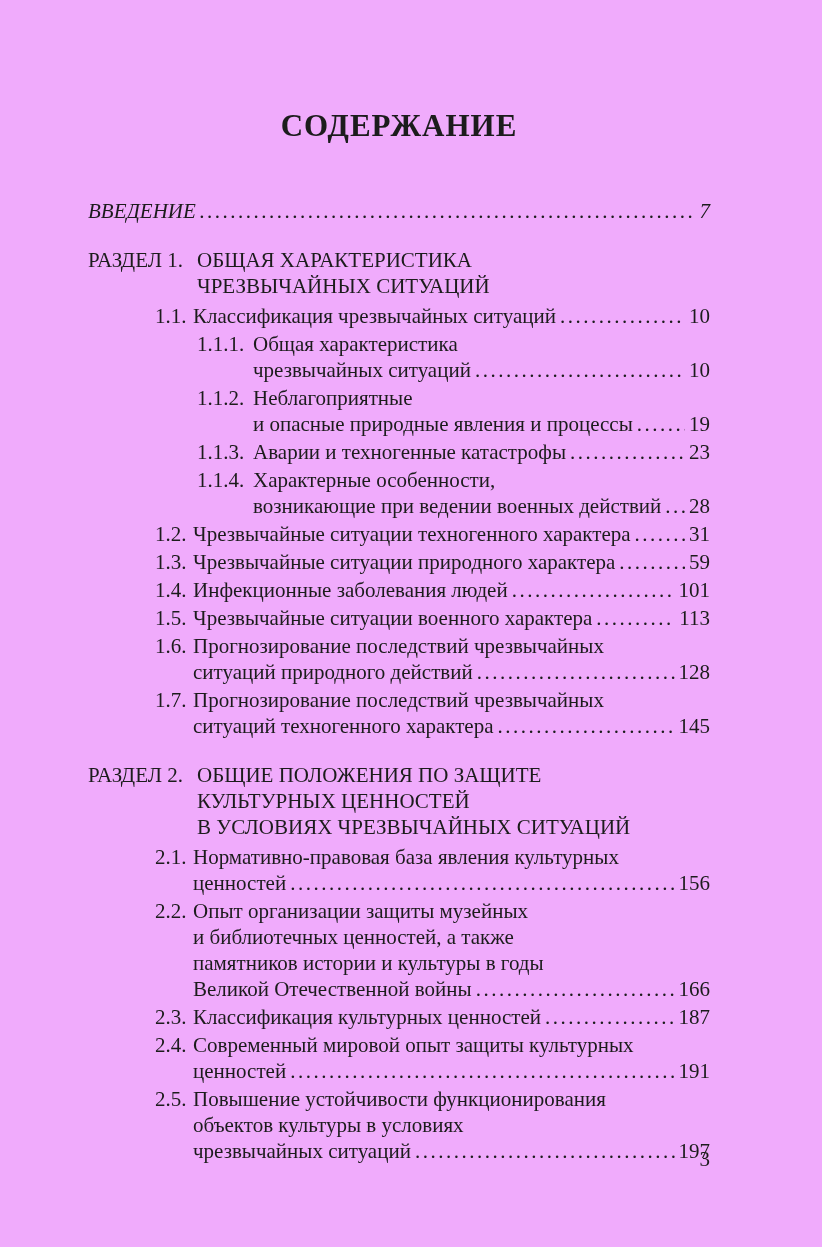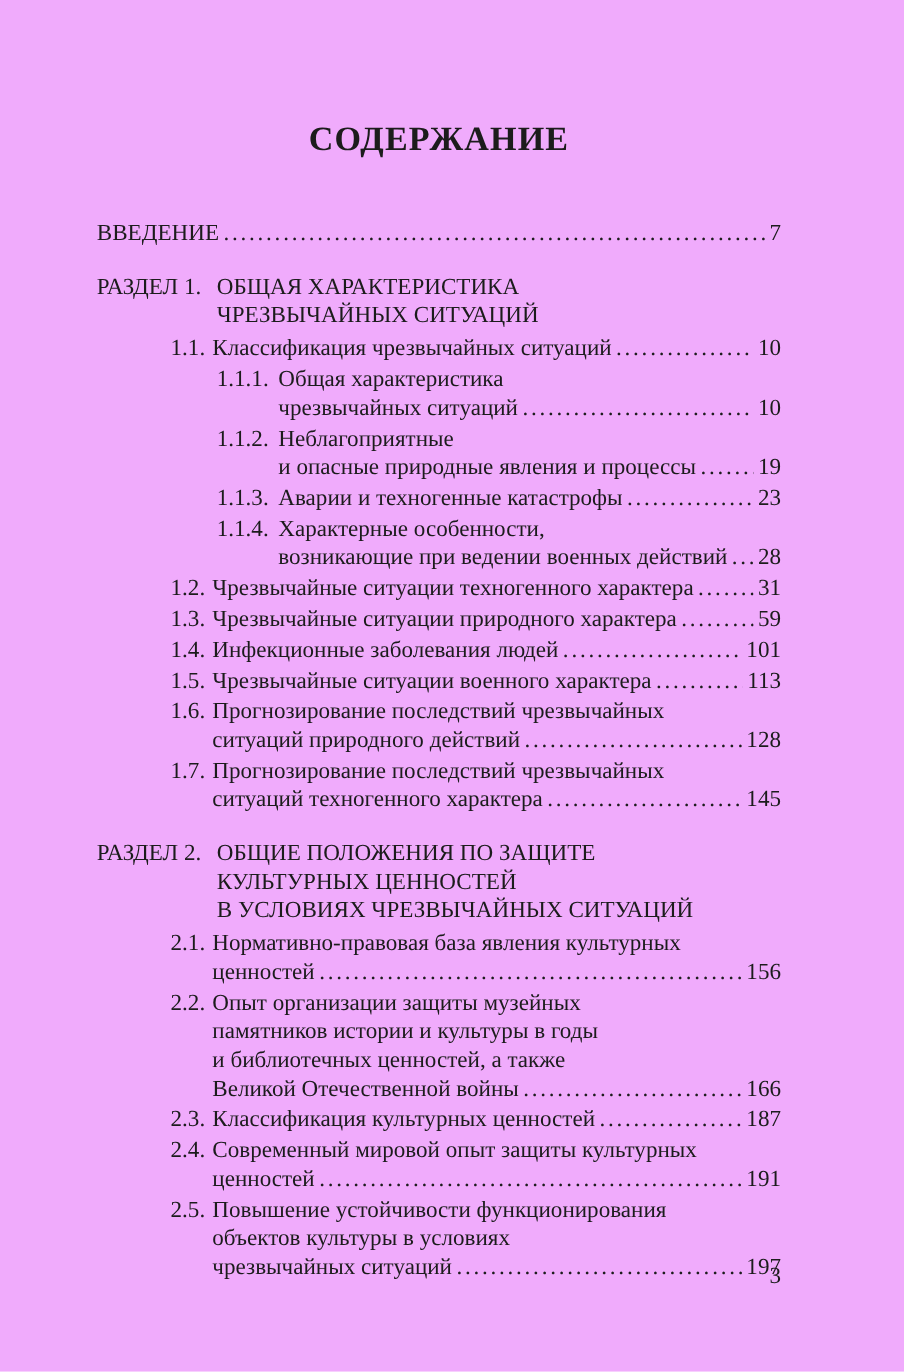--- a/index.html
+++ b/index.html
@@ -25,21 +25,21 @@
     line-height: 40px;
     font-weight: bold;
     letter-spacing: 1px;
   }
   .toc { width: 100%; }
   .entry { display: flex; margin-bottom: 2px; }
   .entry .num { flex: 0 0 auto; }
   .entry .body { flex: 1 1 auto; min-width: 0; }
   .e-sec { margin-top: 23px; margin-bottom: 4px; }
   .e-sec .num { flex-basis: 109px; }
-  .e-intro { margin-bottom: 10px; align-items: baseline; }
+  .e-intro { margin-bottom: 10px; align-items: baseline; font-style: italic; }
   .lvl1 { padding-left: 67px; }
   .lvl1 .num { flex-basis: 38px; }
   .lvl2 { padding-left: 109px; }
   .lvl2 .num { flex-basis: 56px; }
   .line { display: block; }
   .line.last { display: flex; align-items: baseline; }
   .line.last .txt { flex: 0 1 auto; white-space: nowrap; }
   .leader {
     flex: 1 1 auto;
     min-width: 14px;
@@ -227,22 +227,22 @@
           <span class="leader"></span>
           <span class="pg">156</span>
         </div>
       </div>
     </div>
 
     <div class="entry lvl1">
       <span class="num">2.2.</span>
       <div class="body">
         <div class="line">Опыт организации защиты музейных</div>
+        <div class="line">и библиотечных ценностей, а также</div>
         <div class="line">памятников истории и культуры в годы</div>
-        <div class="line">и библиотечных ценностей, а также</div>
         <div class="line last">
           <span class="txt">Великой Отечественной войны</span>
           <span class="leader"></span>
           <span class="pg">166</span>
         </div>
       </div>
     </div>
 
     <div class="entry lvl1">
       <span class="num">2.3.</span>

